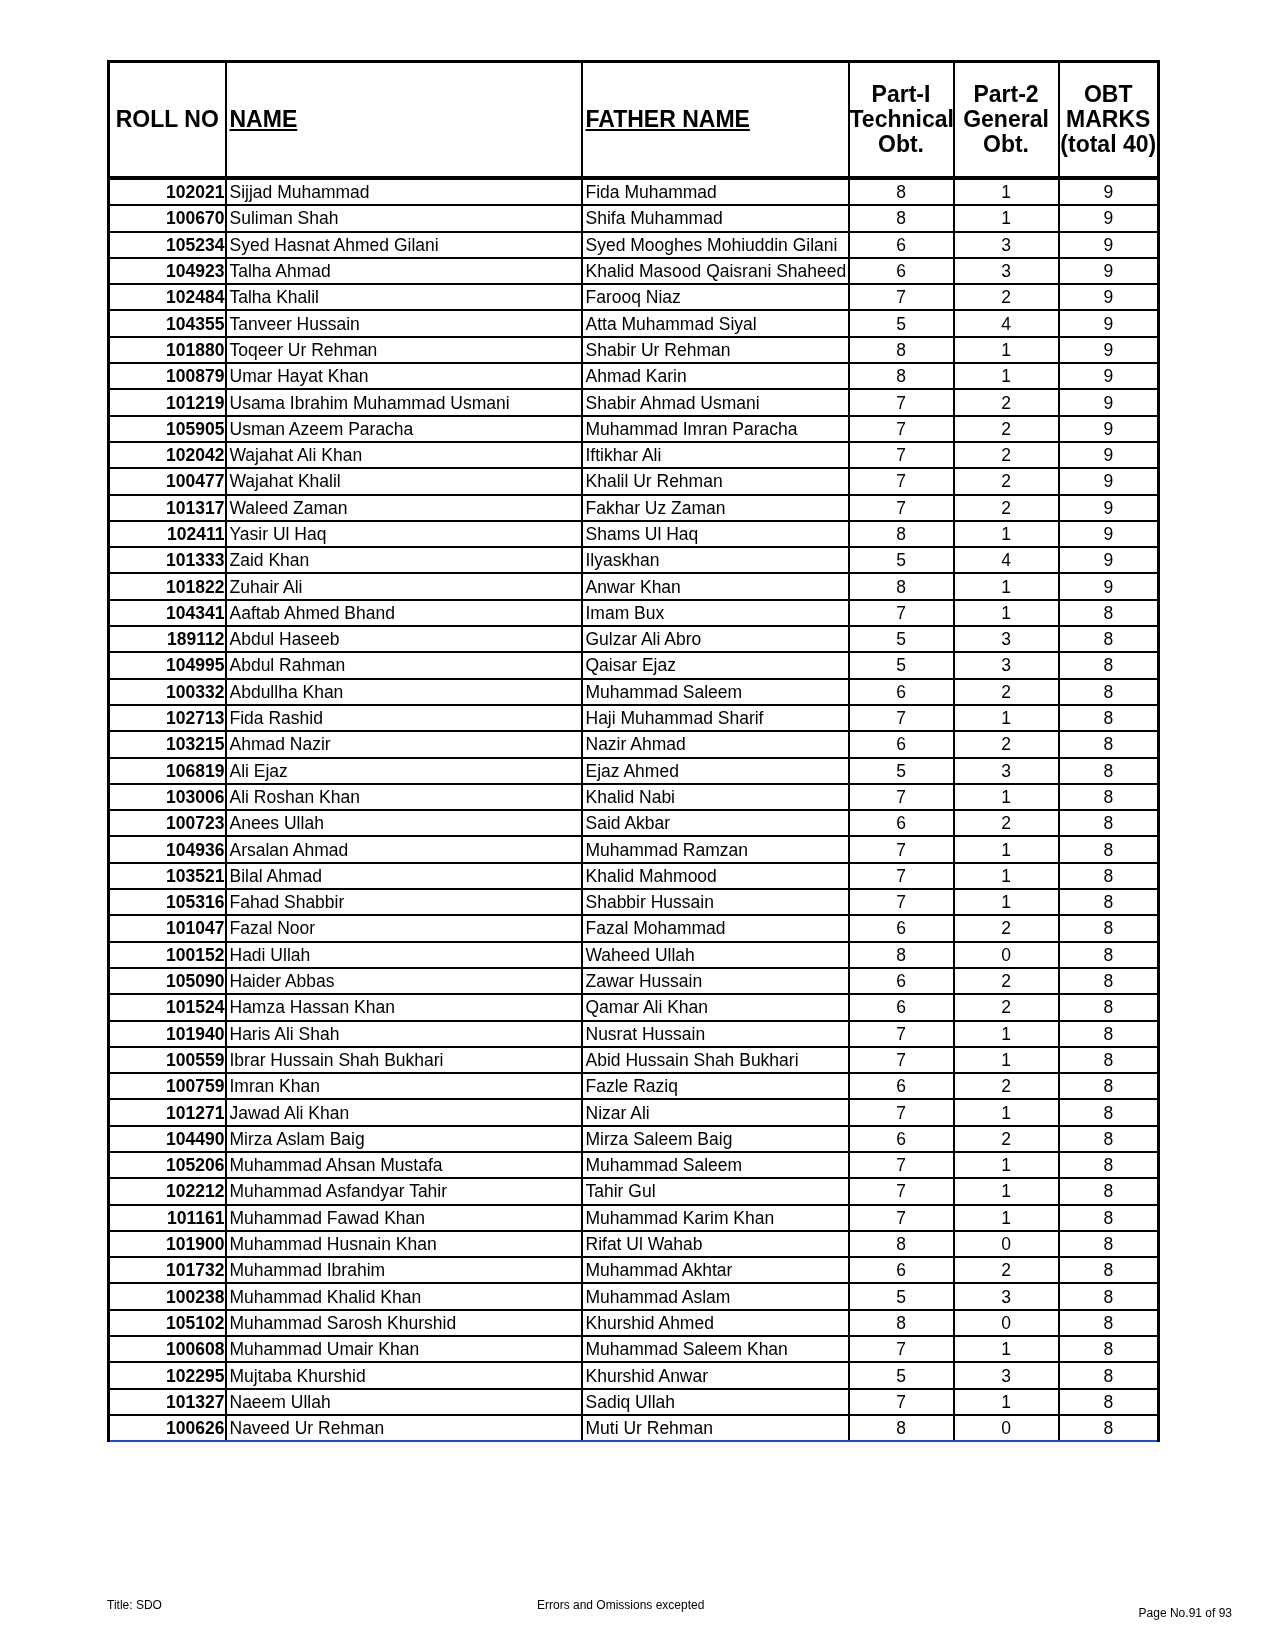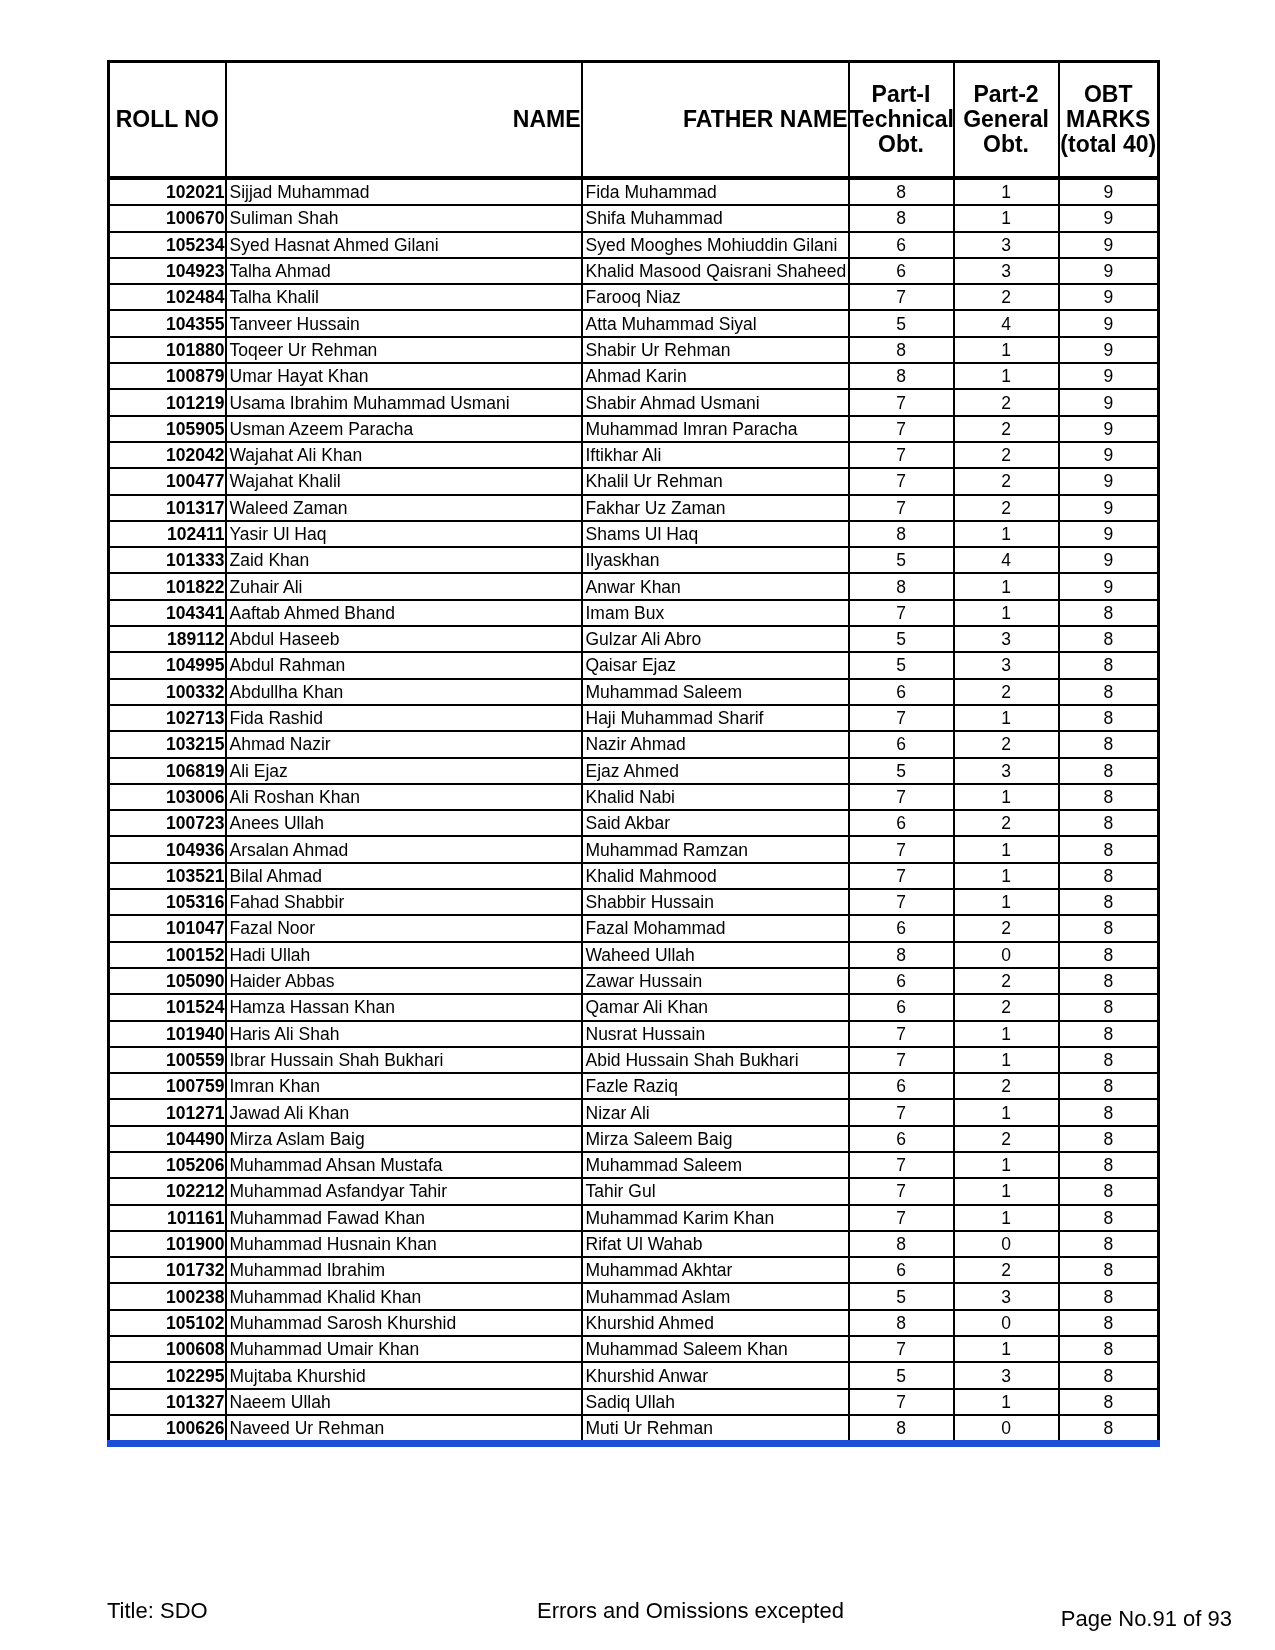--- a/index.html
+++ b/index.html
@@ -8,30 +8,30 @@
   .table-wrap { position:absolute; left:107px; top:60px; width:1050px; }
   table { border-collapse:collapse; width:1050px; table-layout:fixed; }
   col.c-roll { width:117px; }
   col.c-name { width:356px; }
   col.c-father { width:267px; }
   col.c-p1 { width:105px; }
   col.c-p2 { width:105px; }
   col.c-obt { width:100px; }
   th, td { border:2px solid #000; padding:0; overflow:hidden; white-space:nowrap; }
   thead th { height:113px; font-weight:bold; font-size:23px; line-height:25px; border-bottom:4px solid #000; border-top:3px solid #000; }
-  thead th.left { text-align:right; padding-left:18px; }
+  thead th.left { text-align:left; padding-left:3px;text-decoration:underline; }
   thead th.center { text-align:center; }
   tbody td { height:24.3px; font-size:17.5px; line-height:24px; }
   td.roll { text-align:right; font-weight:bold; }
   td.name, td.father { text-align:left; padding-left:3px; }
   td.num { text-align:center; }
   th:first-child, td:first-child { border-left:3px solid #000; }
   th:last-child, td:last-child { border-right:3px solid #000; }
-  tbody tr:last-child td { border-bottom:7px solid #1d4ed8;margin-top:20px; }
-  .footer { position:absolute; top:1598px; left:107px; width:1125px; height:28px; font-size:22px; }
+  tbody tr:last-child td { border-bottom:2px solid #1d4ed8;margin-top:20px; }
+  .footer { position:absolute; top:1598px; left:107px; width:1125px; height:28px; font-size:12px; }
   .footer .f-left { position:absolute; left:0; top:0; }
   .footer .f-center { position:absolute; left:430px; top:0; }
   .footer .f-right { position:absolute; right:0; top:8px; }
 </style>
 </head>
 <body>
 
 <div class="table-wrap">
   <table>
     <colgroup>

